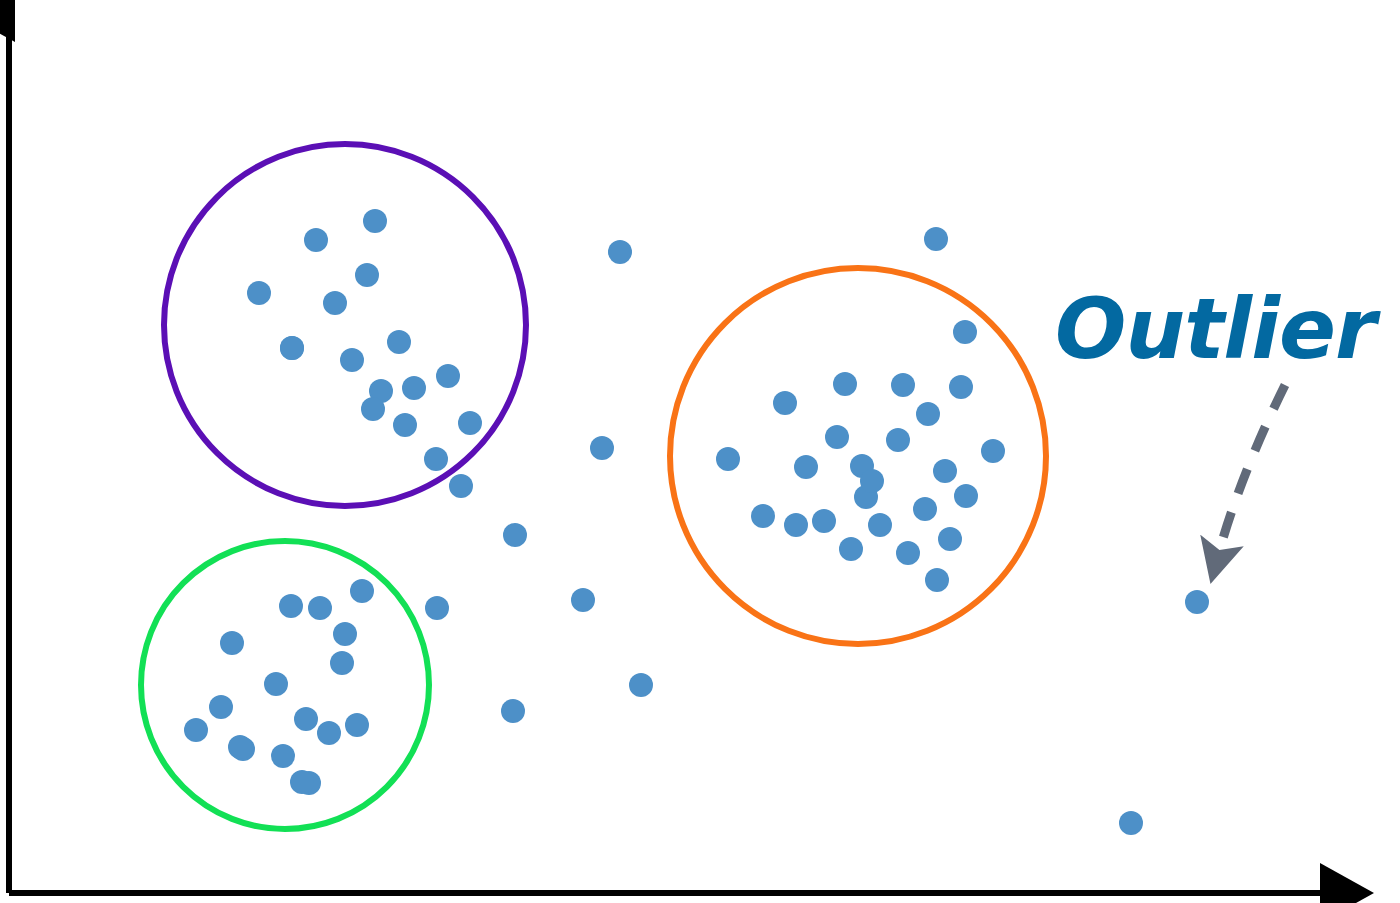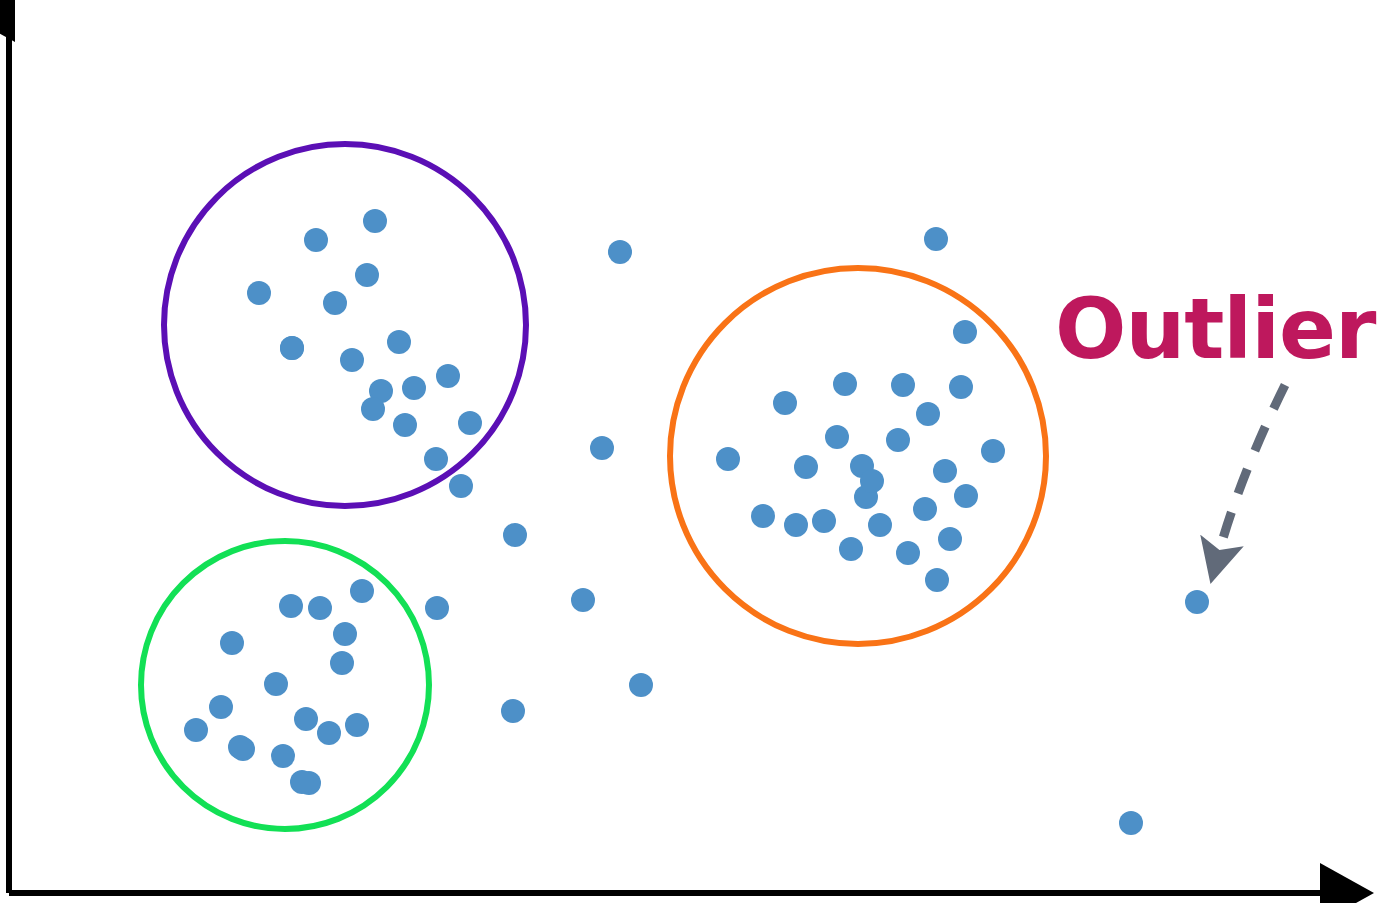--- a/index.html
+++ b/index.html
@@ -133,15 +133,15 @@
         <circle cx="513" cy="711" r="12" fill="#4d90c8"></circle>
         <circle cx="1197" cy="602" r="12" fill="#4d90c8"></circle>
         <circle cx="1131" cy="823" r="12" fill="#4d90c8"></circle>
         <circle cx="936" cy="239" r="12" fill="#4d90c8"></circle>
       </g>
     <g id="annotation-arrow-group">
         <path d="M 1285 385 Q 1238 480 1216 563" fill="none" stroke="#616a79" stroke-width="9" stroke-dasharray="26 20" stroke-linecap="butt" marker-end="url(#annot-arrowhead)"></path>
       </g>
   </svg>
 
-  <div class="outlier-label" id="outlier-label" style="left: 1055px; top: 287px; font-size: 84px; color: #be185d;">Outlier</div>
+  <div class="outlier-label" id="outlier-label" style="left: 1055px; top: 287px; font-size: 84px; color: #0369a1; font-style: italic;">Outlier</div>
 
 </div>
 
 </body></html>

